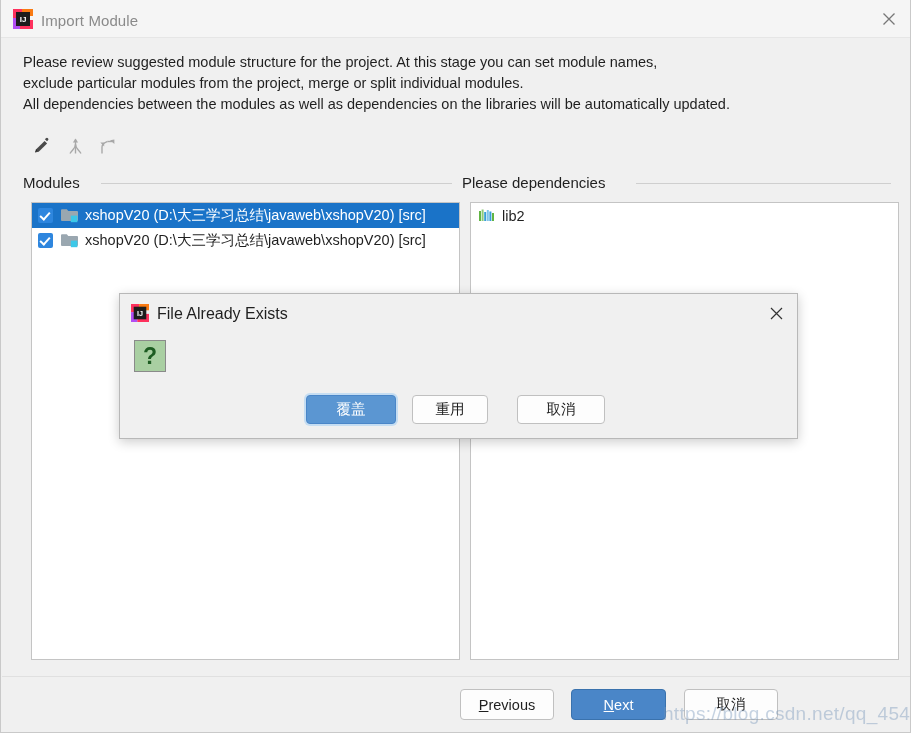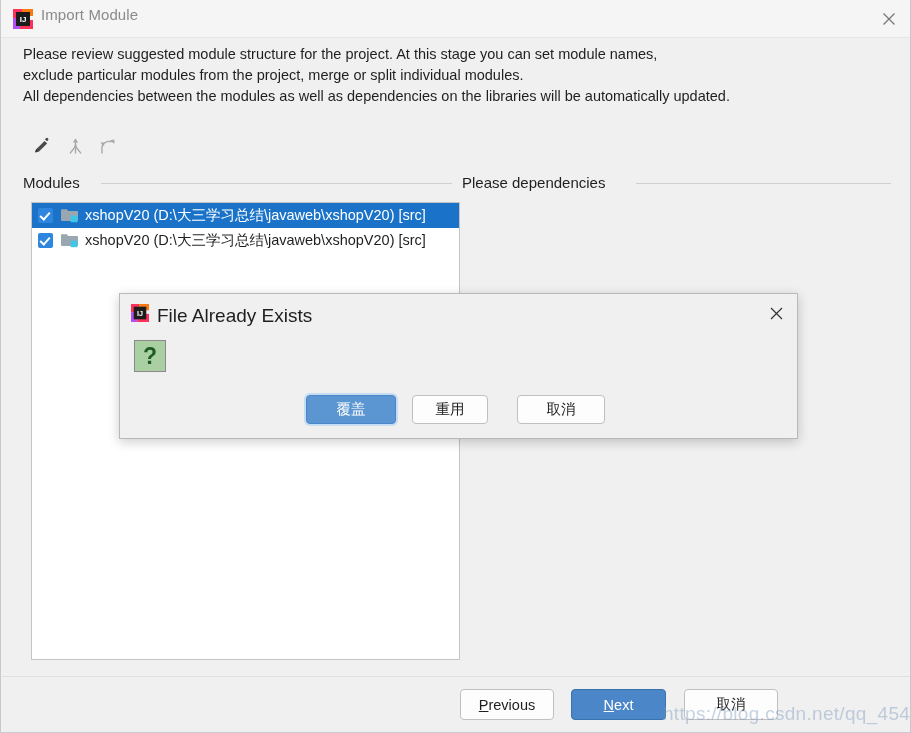--- a/index.html
+++ b/index.html
@@ -25,35 +25,35 @@
     position: absolute; left: 0; top: 0;
     width: 911px; height: 38px;
     background: #f5f5f5;
     border-bottom: 1px solid #e6e6e6;
   }
   .title-ij-logo {
     position: absolute; left: 12px; top: 9px;
     width: 20px; height: 20px;
   }
   .title-text {
-    position: absolute; left: 40px; top: 6px;
+    position: absolute; left: 40px; top: 12px;
     font-size: 15px; color: #8a8a8a;
     letter-spacing: .1px;
   }
   .win-close {
     position: absolute; right: 0; top: 0;
     width: 46px; height: 37px;
     display: flex; align-items: center; justify-content: center;
     cursor: default;
   }
   .win-close svg { display: block; }
 
   
   .desc {
-    position: absolute; left: 22px; top: 44px;
+    position: absolute; left: 22px; top: 52px;
     width: 860px;
     font-size: 14.5px; color: #1f1f1f;
     line-height: 21px;
     white-space: pre-line;
   }
 
   
   .toolbar {
     position: absolute; left: 26px; top: 132px;
     width: 180px; height: 28px;
@@ -171,21 +171,21 @@
   .modal-title {
     position: absolute; left: 0; top: 0;
     width: 677px; height: 38px;
   }
   .modal-ij-logo {
     position: absolute; left: 11px; top: 10px;
     width: 18px; height: 18px;
   }
   .modal-title-text {
     position: absolute; left: 37px; top: 11px;
-    font-size: 19px; color: #1f1f1f;
+    font-size: 16px; color: #1f1f1f;
   }
   .modal-close {
     position: absolute; right: 4px; top: 4px;
     width: 34px; height: 30px;
     display: flex; align-items: center; justify-content: center;
   }
   .q-icon {
     position: absolute; left: 133px; top: 340px;
     width: 32px; height: 32px;
   }
@@ -289,20 +289,33 @@
       <span class="cb"></span>
       <svg class="folder-ico" width="17" height="15" viewBox="0 0 17 15">
         <path d="M0 2.2 A1 1 0 0 1 1 1.2 L5.8 1.2 L7.3 3.1 L16 3.1 A1 1 0 0 1 17 4.1 L17 12 A1 1 0 0 1 16 13 L1 13 A1 1 0 0 1 0 12 Z" fill="#9aa7b0"></path>
         <rect x="9.8" y="7.6" width="6.6" height="6.6" fill="#3cc8e8"></rect>
       </svg>
       <span class="row-label">xshopV20 (D:\大三学习总结\javaweb\xshopV20) [src]</span>
     </div>
 
   </div>
 
+  <div class="panel" id="deps-panel">
+    <div class="list-row" style="padding-left:8px;">
+      <svg class="lib-ico" width="15" height="14" viewBox="0 0 15 14">
+        <rect x="0" y="2" width="2" height="10" fill="#62b543"></rect>
+        <rect x="2.6" y="0.5" width="2" height="11.5" fill="#8fca7a"></rect>
+        <rect x="5.2" y="3" width="2" height="9" fill="#389fd6"></rect>
+        <rect x="7.8" y="1" width="2" height="11" fill="#7fc4ea"></rect>
+        <rect x="10.4" y="2.5" width="2" height="9.5" fill="#389fd6"></rect>
+        <rect x="13" y="4" width="2" height="8" fill="#62b543"></rect>
+      </svg>
+      <span class="row-label">lib2</span>
+    </div>
+  </div>
 
   <div class="footer-rule"></div>
 
   <button class="btn" id="btn-previous">
       <span class="mnem">P</span>
       <span>revious</span>
     </button>
   <button class="btn primary" id="btn-next">
       <span class="mnem">N</span>
       <span>ext</span>

